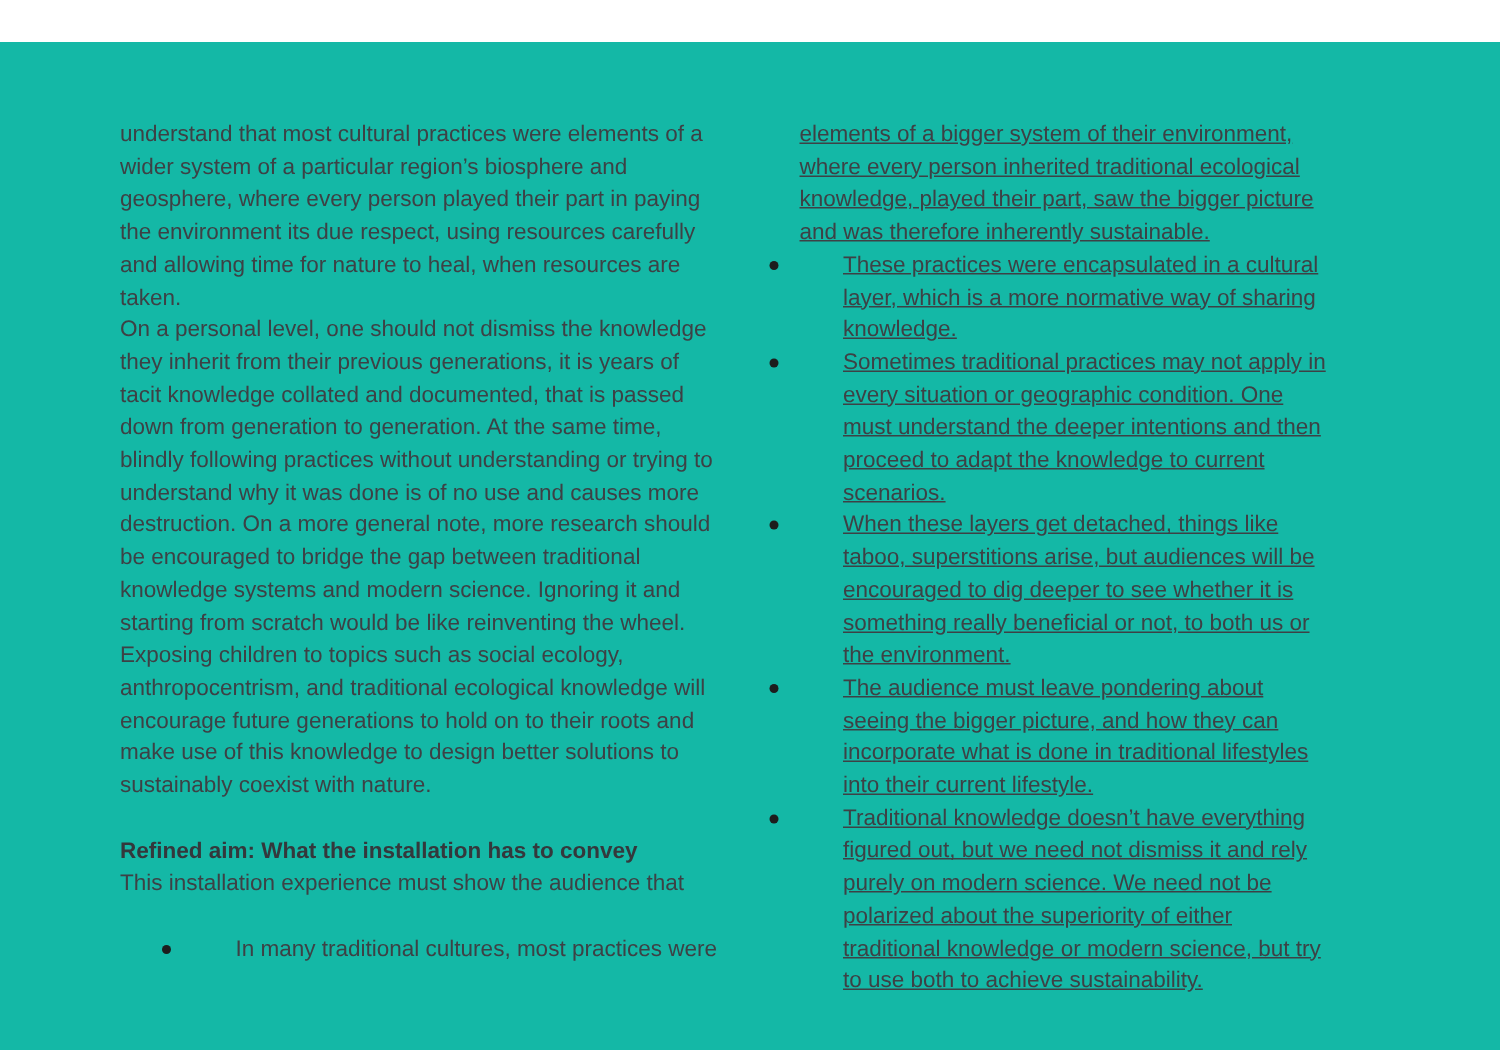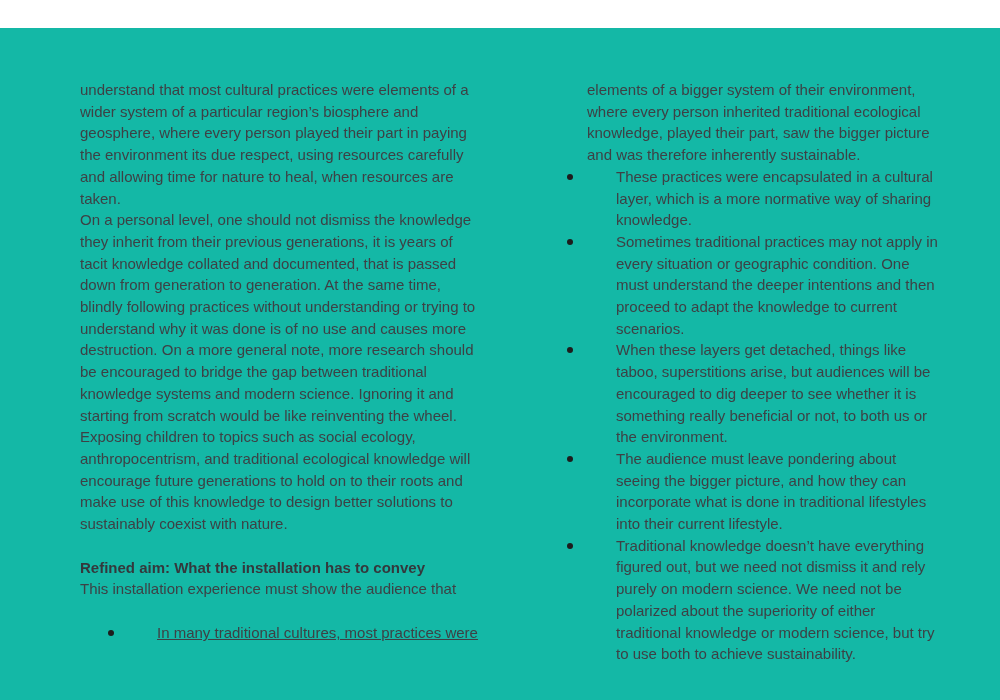--- a/index.html
+++ b/index.html
@@ -21,22 +21,23 @@
   }
   .col {
     position: absolute;
     top: 51px;
   }
   .col-left {
     left: 80px;
     width: 404px;
   }
   .col-right {
-    left: 567px;
+    left: 513px;
     width: 374px;
+    text-decoration: underline;
   }
   .para {
     margin: 0;
   }
   .heading {
     margin: 22px 0 0 0;
     font-size: 15px;
     font-weight: 700;
     color: #34383c;
   }
@@ -46,21 +47,20 @@
   .continuation {
     margin-left: 20px;
   }
   .bullet-item {
     display: flex;
     align-items: flex-start;
     gap: 29px;
   }
   .col-left .bullet-item {
     margin-left: 28px;
-    text-decoration: underline;
   }
   .bullet-dot {
     flex: 0 0 6px;
     width: 6px;
     height: 6px;
     border-radius: 50%;
     background: #1d1d1d;
     margin-top: 8px;
   }
   .bullet-text {

